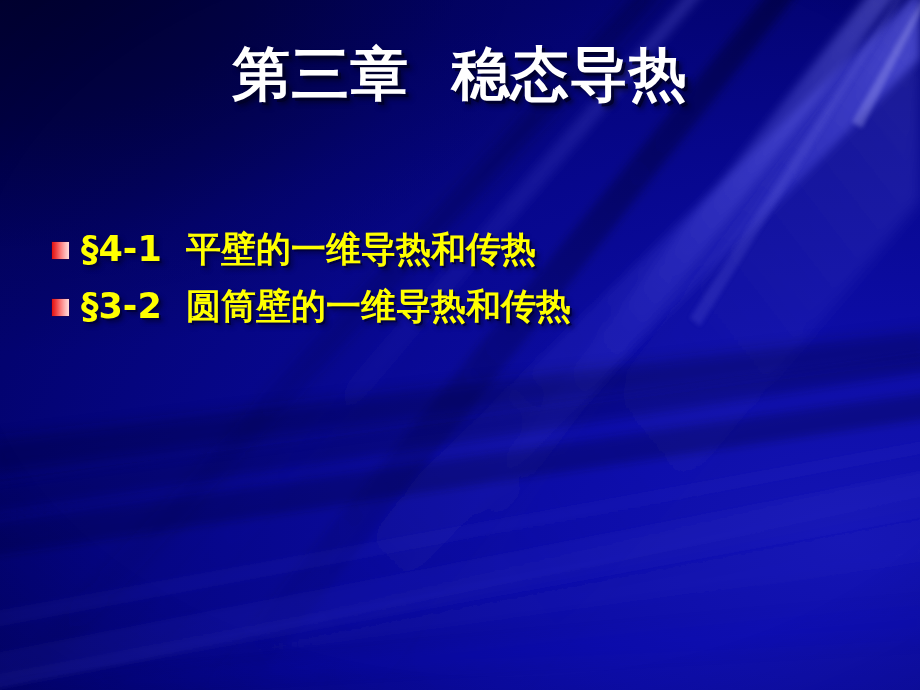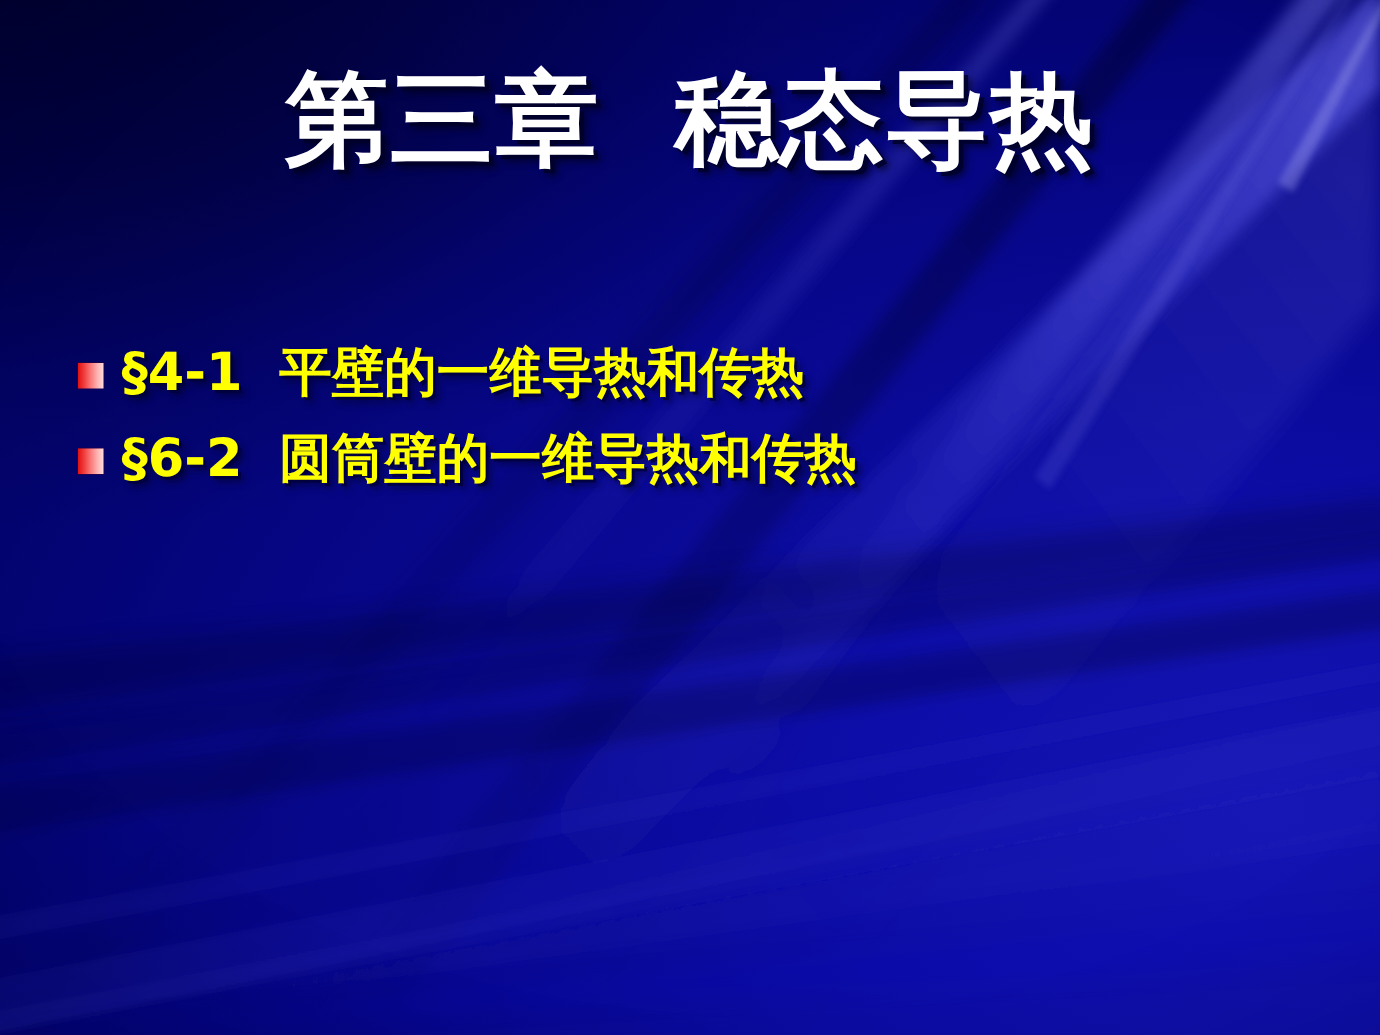--- a/index.html
+++ b/index.html
@@ -51,21 +51,21 @@
     inset: 0;
   }
 
   .slide-title {
     position: absolute;
     left: 0;
     right: 0;
     top: 42px;
     text-align: center;
     color: #ffffff;
-    font-size: 69px;
+    font-size: 58px;
     line-height: 1.12;
     font-weight: bold;
     letter-spacing: 1px;
     white-space: pre;
     text-shadow:
       3px 3px 0px rgba(0,0,40,0.80),
       5px 5px 5px rgba(0,0,25,0.62);
   }
 
   .bullet-list {
@@ -191,18 +191,18 @@
 
     <div class="bullet-list">
 
       <div class="bullet-row">
         <span class="bullet-marker"></span>
         <span class="bullet-text">§4-1  平壁的一维导热和传热</span>
       </div>
 
       <div class="bullet-row">
         <span class="bullet-marker"></span>
-        <span class="bullet-text">§6-2  圆筒壁的一维导热和传热</span>
+        <span class="bullet-text">§3-2  圆筒壁的一维导热和传热</span>
       </div>
 
     </div>
   </div>
 </div>
 
 </body></html>

